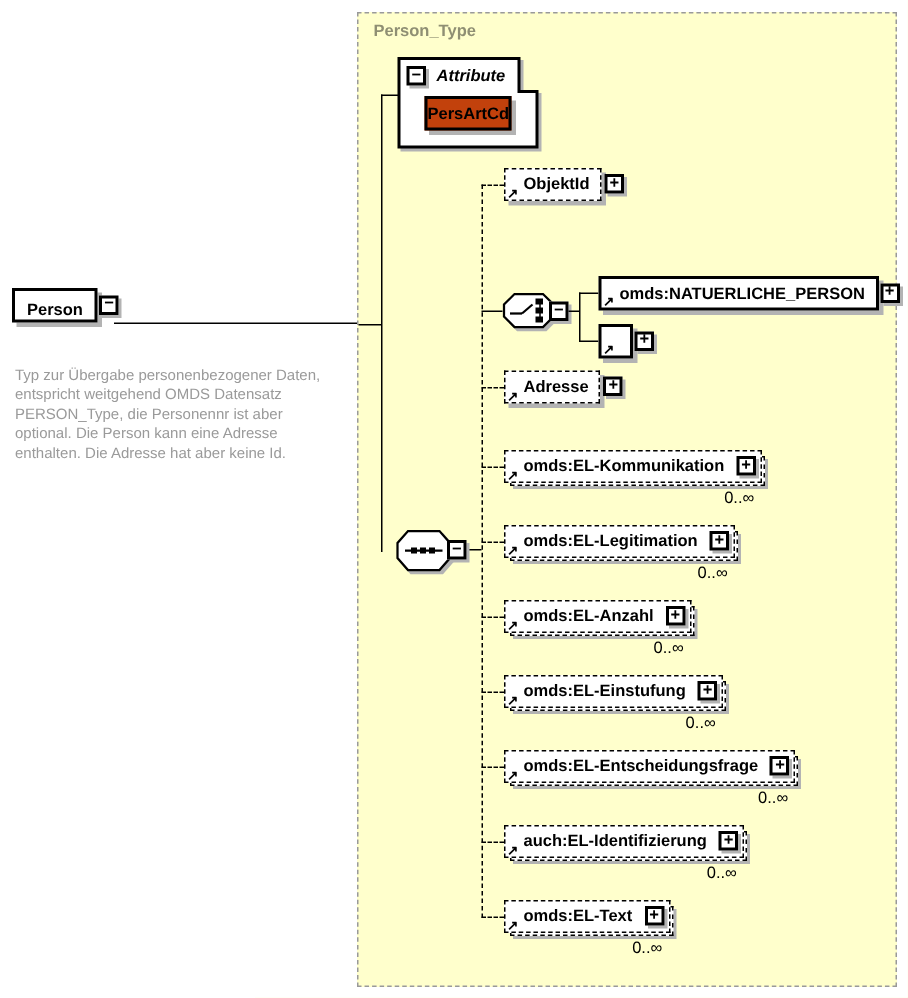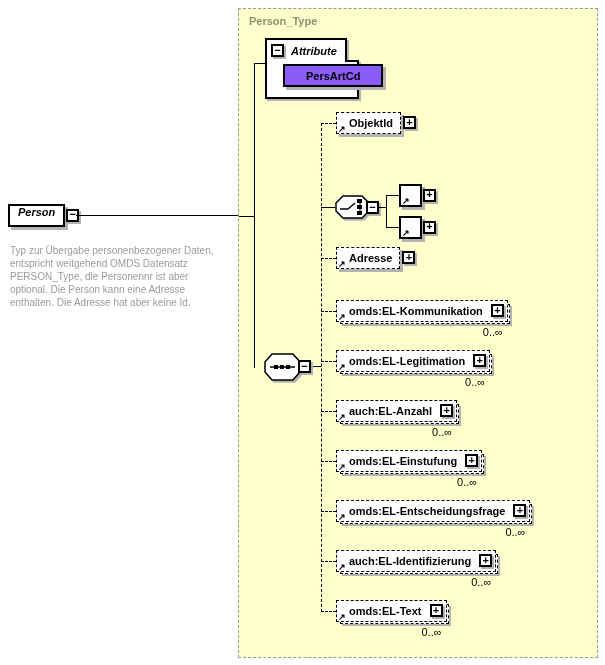--- a/index.html
+++ b/index.html
@@ -28,28 +28,28 @@
   .occurs{position:absolute;right:4px;top:25px;font-size:11px;font-weight:normal;color:#000;}
   
   .toggle{position:absolute;width:13px;height:13px;box-sizing:border-box;background:#fff;
         border:2px solid #000;box-shadow:2px 2px 0 #b3b3b3;display:flex;align-items:center;
         justify-content:center;font-size:11px;font-weight:bold;line-height:1;padding-bottom:1px;}
   .toggle.outside{right:-16px;top:50%;margin-top:-7px;}
   .toggle.inside{right:3px;top:50%;margin-top:-7px;}
   
   .note{position:absolute;font-size:10px;line-height:13px;color:#9a9a9a;}
   
-  .rootbox{position:absolute;left:8px;top:204px;height:23px;box-sizing:border-box;
+  .rootbox{position:absolute;left:8px;top:192px;height:23px;box-sizing:border-box;
         background:#fff;border:2px solid #000;box-shadow:3px 3px 0 #b3b3b3;
-        display:flex;align-items:flex-start;padding:0 8px;font-size:11px;font-weight:bold;font-style:italic;}
+        display:flex;align-items:flex-end;padding:0 8px;font-size:11px;font-weight:bold;}
   
   .attr-label{position:absolute;left:52px;top:36px;font-size:11px;font-weight:bold;font-style:italic;}
-  .persart{position:absolute;left:44px;top:55px;height:23px;box-sizing:border-box;background:#8b5cf6;
+  .persart{position:absolute;left:44px;top:55px;height:23px;box-sizing:border-box;background:#c2410c;
         border:2px solid #000;box-shadow:3px 3px 0 #b3b3b3;display:flex;align-items:center;
-        padding:0 21px;font-size:11px;font-weight:bold;}
+        padding:0 0;font-size:11px;font-weight:bold;}
   svg{position:absolute;overflow:visible;}
   .shadowed{filter:drop-shadow(2px 2px 0 #b3b3b3);}
 </style>
 </head>
 <body>
 
 <div class="canvas">
 
   <div class="rootbox">
     <span>Person</span>
@@ -111,20 +111,21 @@
       <rect x="22" y="16" width="5" height="4" fill="#000"></rect>
     </svg>
     <span class="toggle" style="left:127px;top:192px;">−</span>
     <div class="hl" style="left:140px;top:198px;width:7px;"></div>
     <div class="vl" style="left:147px;top:186px;height:33px;"></div>
     <div class="hl" style="left:147px;top:186px;width:13px;"></div>
     <div class="hl" style="left:147px;top:218px;width:13px;"></div>
 
     <div class="ebox solid2" style="left:160px;top:175px;">
       <span class="ref">↗</span>
+      <span>omds:NATUERLICHE_PERSON</span>
       <span class="toggle outside">+</span>
     </div>
     <div class="ebox solid2" style="left:160px;top:207px;">
       <span class="ref">↗</span>
       <span class="toggle outside">+</span>
     </div>
 
     <div class="ebox dash1" style="left:97px;top:238px;">
       <span class="ref">↗</span>
       <span>Adresse</span>
@@ -138,21 +139,21 @@
       <span class="occurs">0..∞</span>
     </div>
     <div class="ebox multi" style="left:97px;top:341px;">
       <span class="ref">↗</span>
       <span>omds:EL-Legitimation</span>
       <span class="toggle inside">+</span>
       <span class="occurs">0..∞</span>
     </div>
     <div class="ebox multi" style="left:97px;top:391px;">
       <span class="ref">↗</span>
-      <span>auch:EL-Anzahl</span>
+      <span>omds:EL-Anzahl</span>
       <span class="toggle inside">+</span>
       <span class="occurs">0..∞</span>
     </div>
     <div class="ebox multi" style="left:97px;top:441px;">
       <span class="ref">↗</span>
       <span>omds:EL-Einstufung</span>
       <span class="toggle inside">+</span>
       <span class="occurs">0..∞</span>
     </div>
     <div class="ebox multi" style="left:97px;top:491px;">

